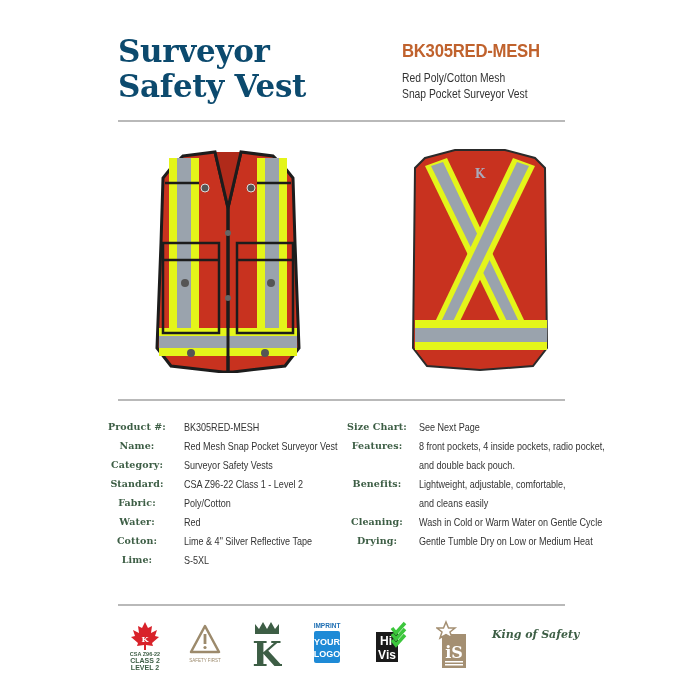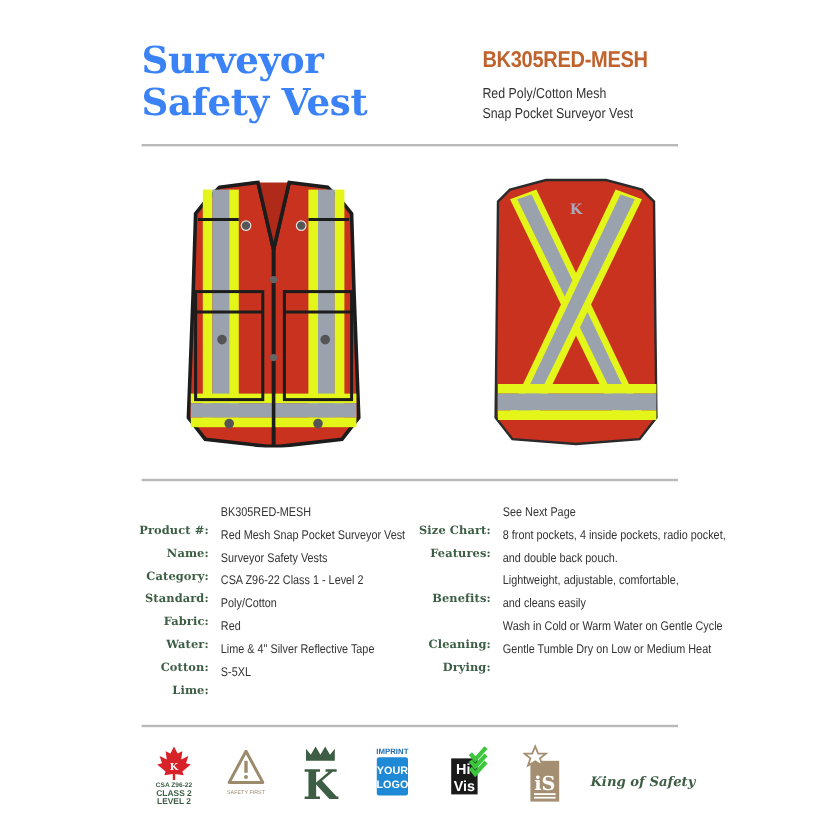--- a/index.html
+++ b/index.html
@@ -2,55 +2,55 @@
 <html><head>
   <meta charset="utf-8">
   <style>
     * { box-sizing: border-box; margin: 0; padding: 0; }
     html, body { width: 700px; height: 700px; background: #ffffff; overflow: hidden; }
     body { position: relative; font-family: "Liberation Sans", sans-serif; color: #333; }
 
     .title {
       position: absolute; left: 118px; top: 34px;
       font-family: "DejaVu Serif", serif; font-weight: bold;
-      color: #3b82f6; font-size: 31px; line-height: 35px; letter-spacing: -0.3px;
+      color: #0c4a6e; font-size: 31px; line-height: 35px; letter-spacing: -0.3px;
     }
     .code {
       position: absolute; left: 402px; top: 40px;
       font-family: "Liberation Sans", sans-serif; font-weight: bold;
       color: #c0622d; font-size: 19px; letter-spacing: -0.3px; transform: scaleX(0.88); transform-origin: left;
     }
     .subtitle {
       position: absolute; left: 402px; top: 70px;
       font-family: "Liberation Sans", sans-serif; font-size: 12px; line-height: 16px; color: #333;
       transform: scaleX(0.86); transform-origin: left;
     }
     .rule { position: absolute; left: 118px; width: 447px; height: 2px; background: #b9b9b9; }
 
     .vest { position: absolute; }
 
     .spec-col { position: absolute; top: 421px; }
     .spec-row { display: flex; height: 19px; align-items: flex-start; }
     .spec-label {
       font-family: "DejaVu Serif", serif; font-weight: bold; color: #3d5e45;
-      font-size: 9.5px; text-align: right; line-height: 12px; letter-spacing: 0.1px; margin-top: 16px;
+      font-size: 9.5px; text-align: center; line-height: 12px; letter-spacing: 0.1px;
     }
     .spec-value {
       font-family: "Liberation Sans", sans-serif; font-size: 10.5px; color: #333; line-height: 12px;
       white-space: nowrap; transform: scaleX(0.86); transform-origin: left;
     }
     .left-col .spec-label { width: 74px; }
     .left-col .spec-value { margin-left: 10px; }
     .right-col .spec-label { width: 64px; }
     .right-col .spec-value { margin-left: 10px; }
 
     .logos { position: absolute; top: 620px; left: 0; width: 700px; height: 55px; }
     .logo { position: absolute; top: 0; }
     .kos-text {
-      position: absolute; left: 492px; top: 25px;
+      position: absolute; left: 492px; top: 8px;
       font-family: "DejaVu Serif", serif; font-style: italic; font-weight: bold; color: #3d5e45; font-size: 11px;
     }
   </style>
 </head>
 <body>
 
 <div class="title">
   <div>Surveyor</div>
   <div>Safety Vest</div>
 </div>

